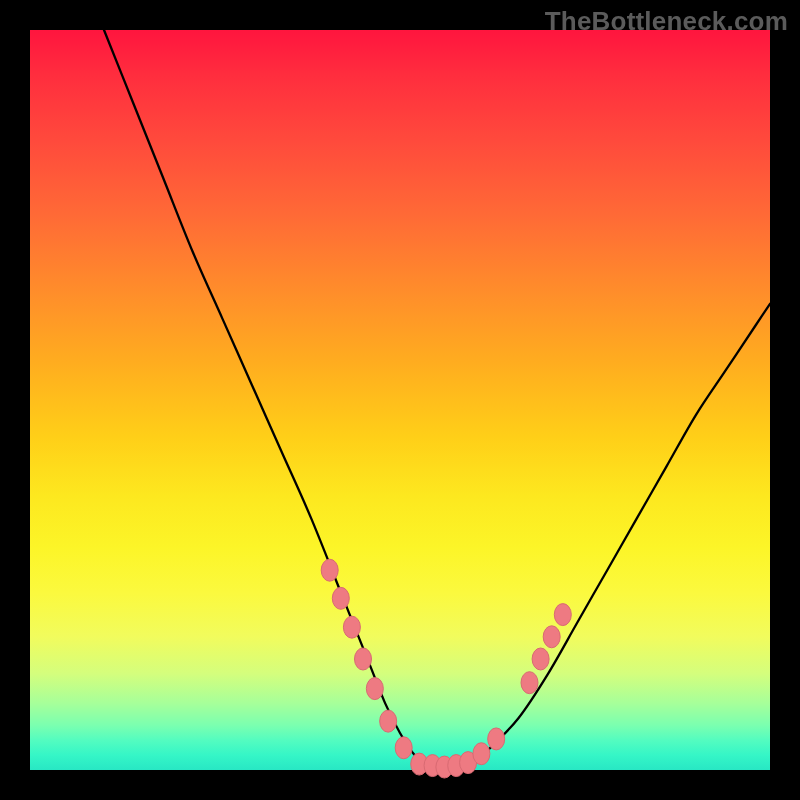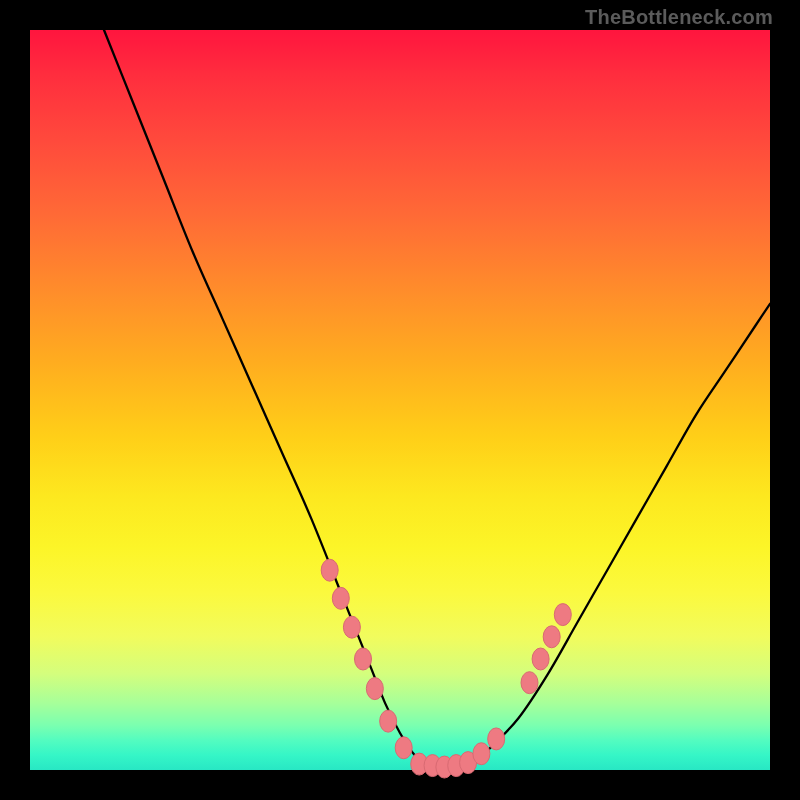--- a/index.html
+++ b/index.html
@@ -39,23 +39,23 @@
       #a6ff9a 91%,
       #7affb0 94%,
       #53fcc0 96%,
       #35f6c7 98%,
       #28e7c4 100%
     );
   }
   .watermark {
     position: absolute;
     top: 6px;
-    right: 27px;
+    right: 12px;
     color: #5b5b5b;
-    font-size: 20px;
+    font-size: 26px;
     font-weight: 600;
     letter-spacing: 0.2px;
     user-select: none;
   }
   svg.curve {
     position: absolute;
     left: 0;
     top: 0;
     width: 740px;
     height: 740px;

